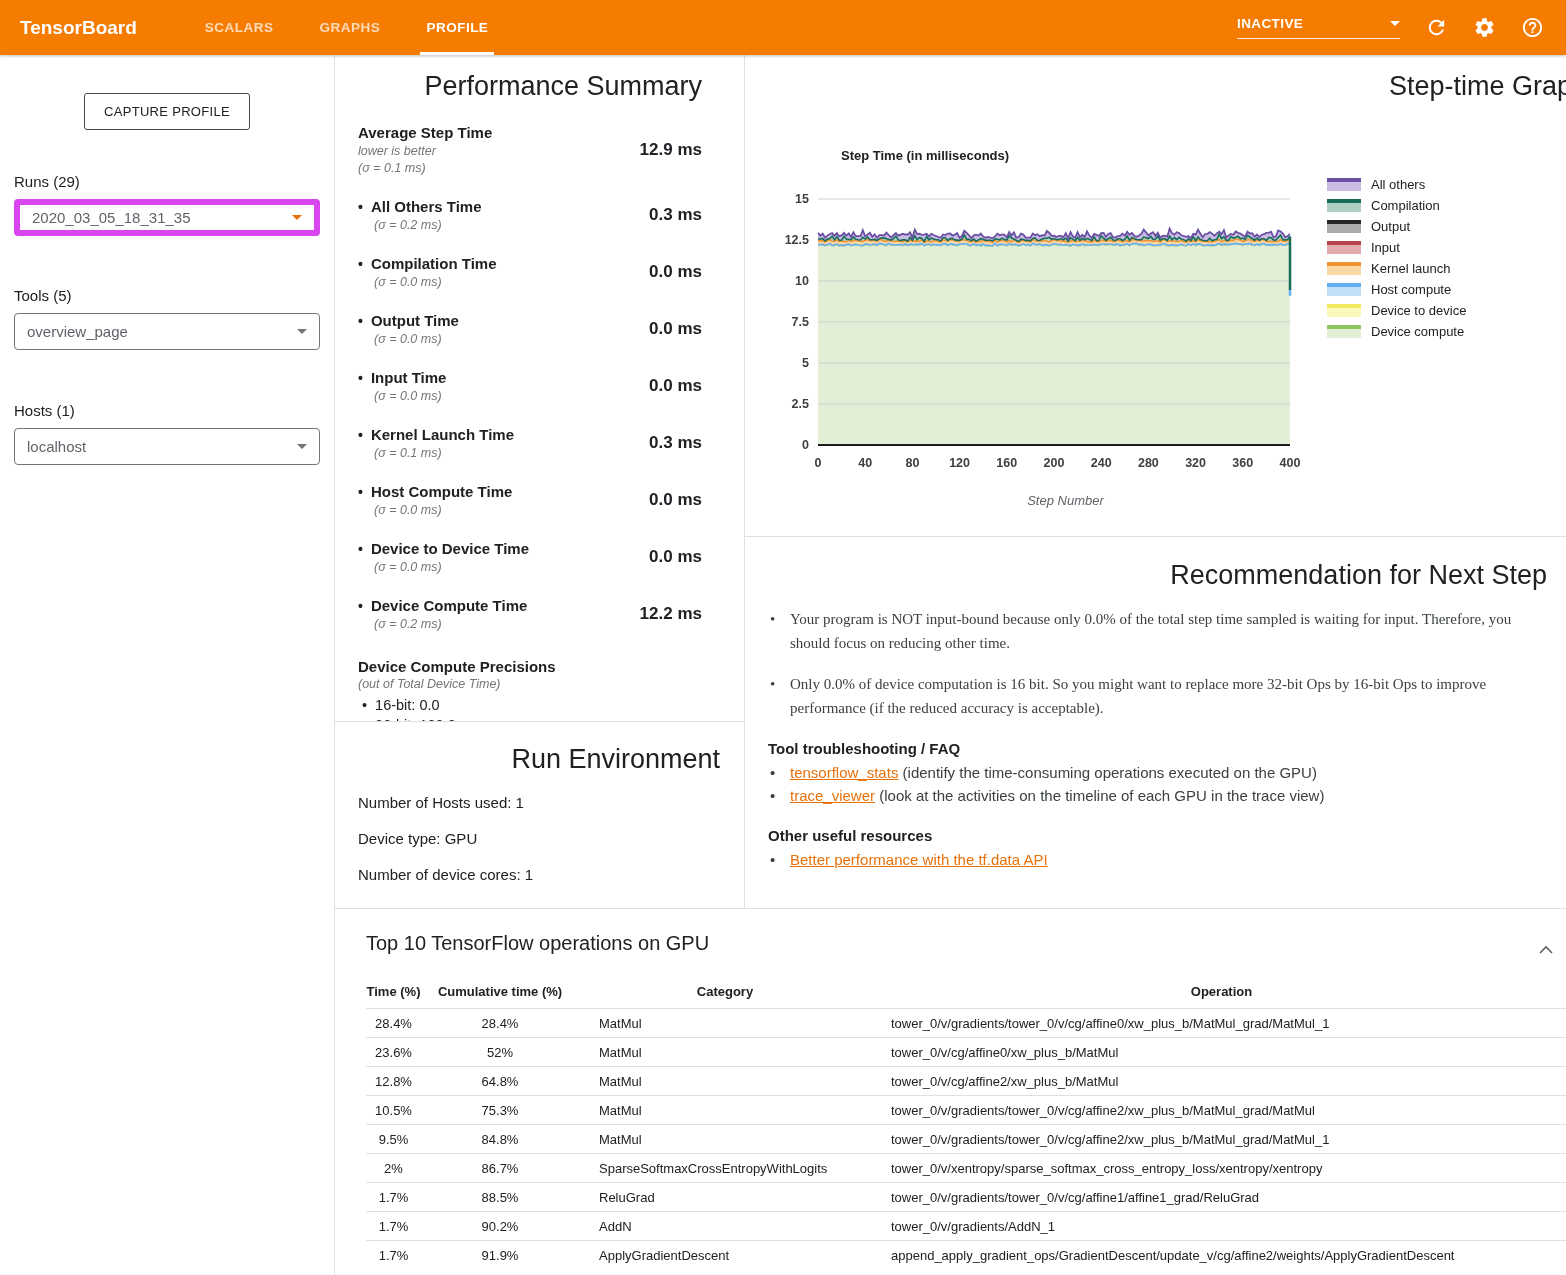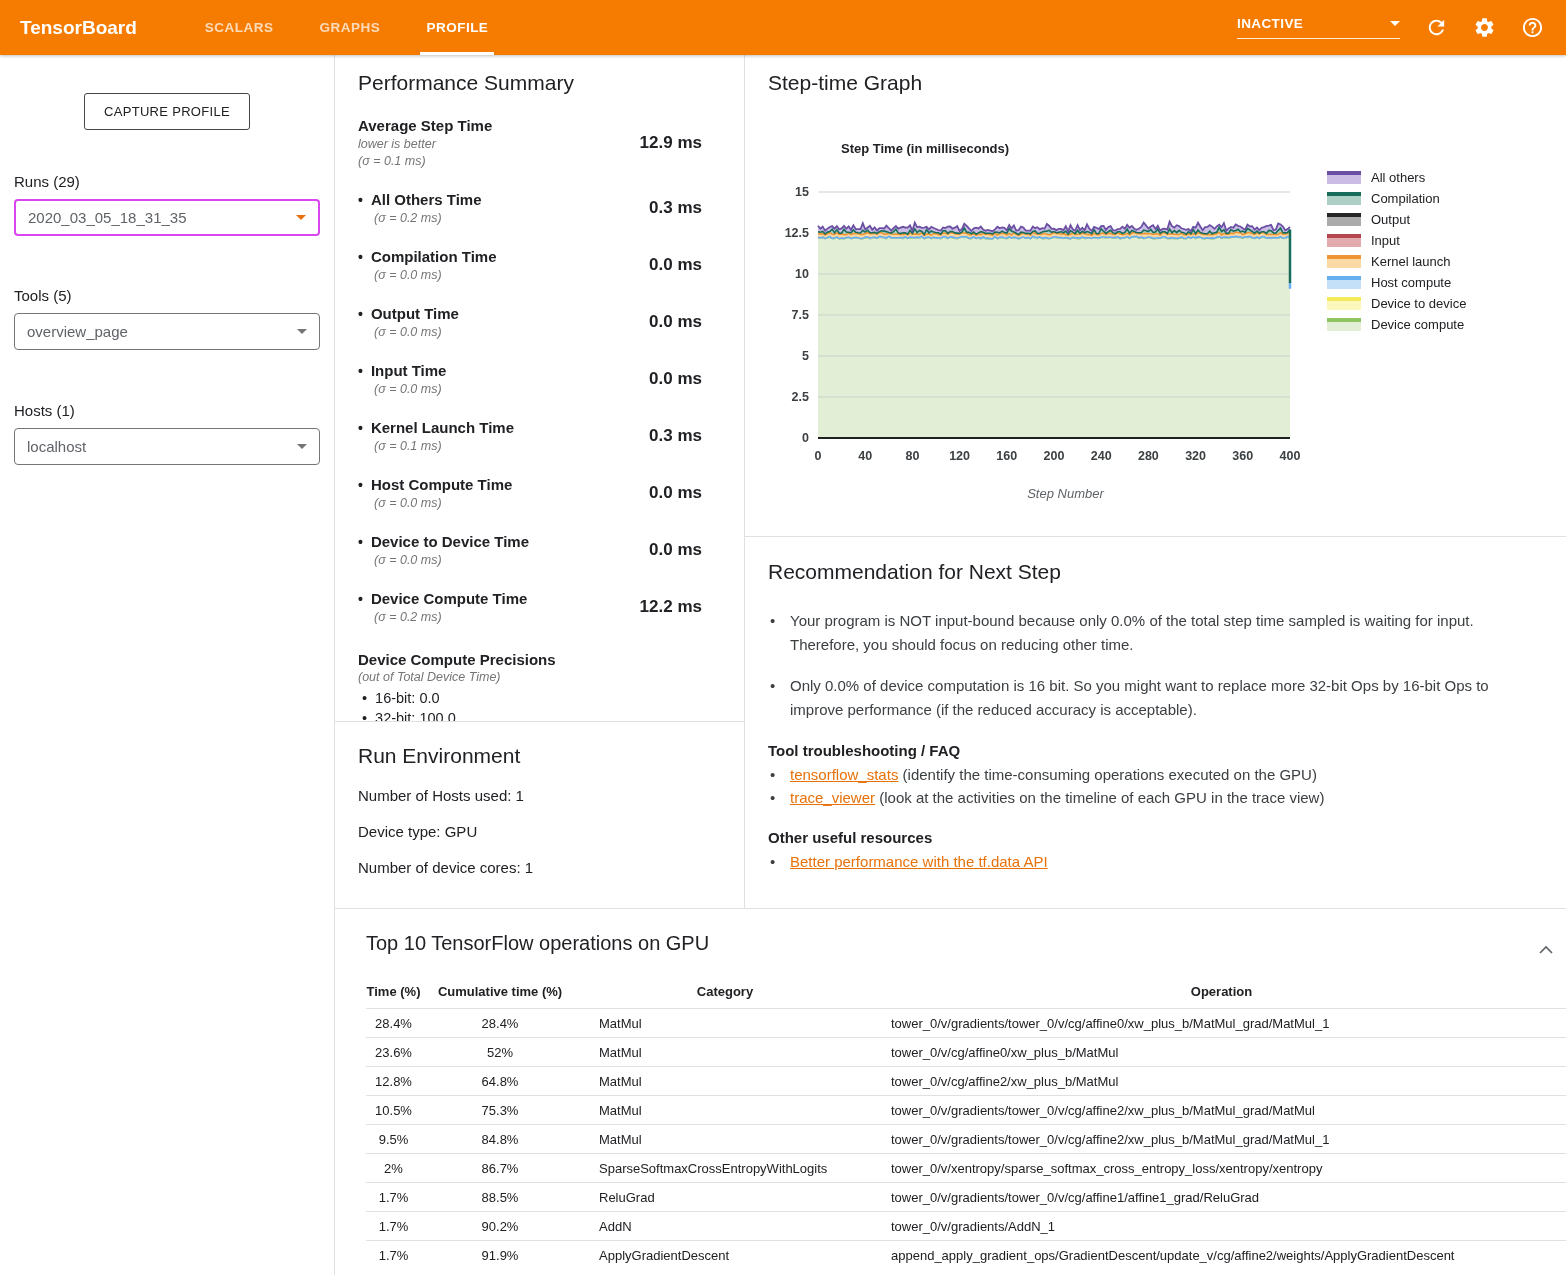--- a/index.html
+++ b/index.html
@@ -37,27 +37,27 @@
   .capture-btn { display:block; margin:20px auto 0; background:#fff;
     border:1px solid #464646; border-radius:3px; padding:10px 19px;
     font-size:13px; font-weight:500; letter-spacing:.3px; color:#202124;
     font-family:"Liberation Sans",sans-serif; cursor:pointer; }
   .side-group { margin:0 14px; }
   .side-label { font-size:15px; color:#202124; }
   .g-runs { margin-top:43px; } .g-tools { margin-top:51px; } .g-hosts { margin-top:52px; }
   .side-select { margin-top:9px; height:37px; border:1px solid #757575; border-radius:4px;
     display:flex; align-items:center; justify-content:space-between; padding:0 12px;
     font-size:15px; color:#5f6368; cursor:pointer; background:#fff; }
-  .side-select.accent { border:2px solid #d946ef;gap:36px; }
+  .side-select.accent { border:6px solid #d946ef;gap:36px; }
   .caret-g { width:0; height:0; border-left:5px solid transparent;
     border-right:5px solid transparent; border-top:5px solid #757575; }
   .caret-o { border-top-color:#e8710a; }
 
   
-  h2.section { font-size:21px; font-weight:400; color:#202124; }
+  h2.section { font-size:27px; font-weight:400; color:#202124;text-align:right; }
   .perf-panel { height:667px; border-bottom:1px solid #e0e0e0; padding:16px 42px 0 23px; overflow:hidden; }
   .perf-row { display:flex; justify-content:space-between; align-items:center; }
   .avg-row { margin-top:22px; }
   .perf-label { font-size:15px; font-weight:bold; color:#202124; }
   .perf-note, .perf-sigma { font-size:12.5px; font-style:italic; color:#757575; margin-top:3px; }
   .perf-value { font-size:17px; font-weight:bold; color:#202124; white-space:nowrap; }
   .metric { margin-top:23px; }
   .metric .perf-label { padding-left:0; }
   .bullet-dot { color:#202124; margin-right:8px; font-size:14px; }
   .metric .perf-sigma { margin-left:16px; }
@@ -80,21 +80,21 @@
     width:545px; padding-left:50px; margin-top:6px; }
   .legend { margin-left:14px; margin-top:26px; }
   .legend-item { display:flex; align-items:center; height:21px; }
   .swatch { width:34px; flex:none; }
   .swatch .ln { height:4px; }
   .swatch .fl { height:9px; }
   .legend-label { font-size:13px; color:#202124; margin-left:10px; white-space:nowrap; }
 
   
   .rec-panel { padding:23px 40px 0 23px; }
-  .rec-bullets { list-style:none; margin-top:25px; }
+  .rec-bullets { list-style:none; margin-top:16px;font-family:Liberation Serif, serif; }
   .rec-bullets li { font-size:15px; line-height:24px; color:#3c4043; margin-bottom:17px;
     padding-left:22px; position:relative; max-width:770px; }
   .rec-bullets li::before { content:"•"; position:absolute; left:2px; }
   .rec-subhead { font-size:15px; font-weight:bold; color:#202124; margin-top:20px; }
   .rec-list { list-style:none; margin-top:4px; }
   .rec-list li { font-size:15px; line-height:23px; color:#3c4043; padding-left:22px; position:relative; }
   .rec-list li::before { content:"•"; position:absolute; left:2px; }
   .rec-list a { color:#e8710a; text-decoration:underline; cursor:pointer; }
 
   

